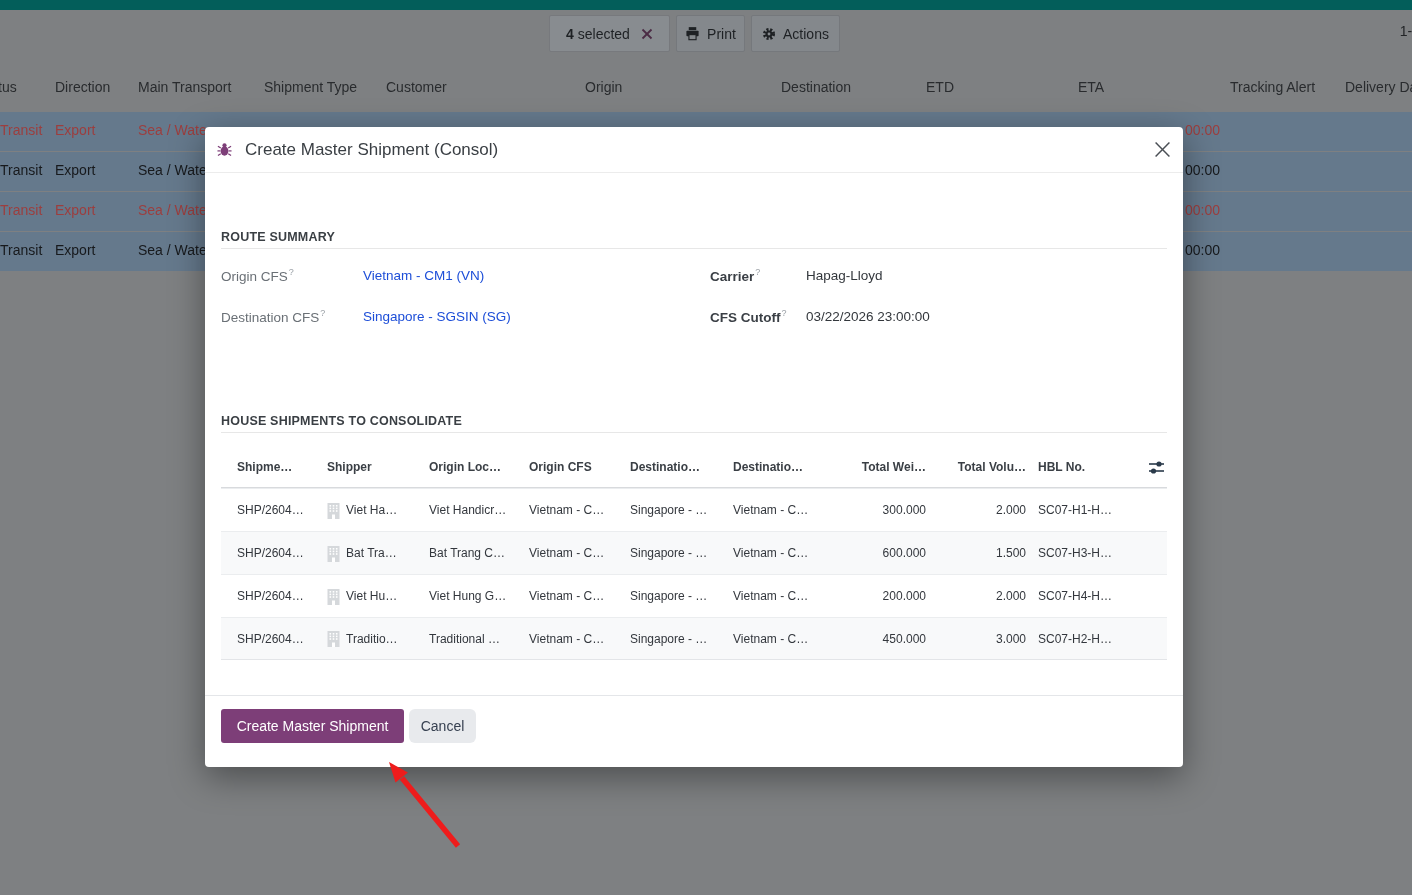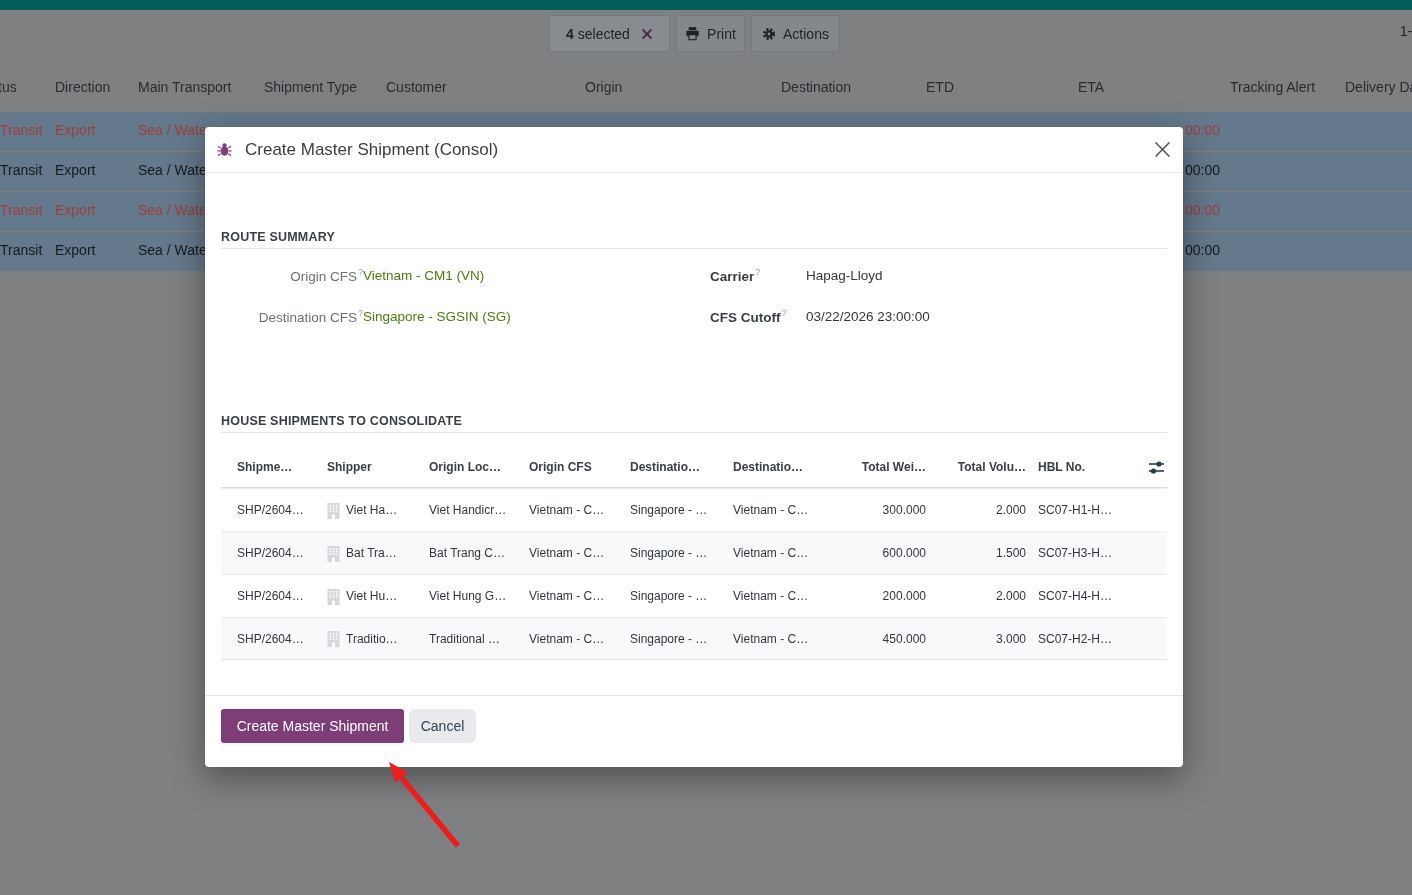--- a/index.html
+++ b/index.html
@@ -44,25 +44,25 @@
   .sec-title { position:absolute; left:16px; font-size:12.5px; font-weight:700; color:#3a3f44;
                letter-spacing:.2px; }
   .sec-line { position:absolute; left:16px; right:16px; border-top:1px solid #e7e7e7; }
   .t1 { top:103px; } .l1 { top:121px; }
   .t2 { top:287px; } .l2 { top:305px; }
 
   .frow { position:absolute; height:20px; display:flex; align-items:center; font-size:13.5px; }
   .frow .lbl { color:#6a7076; }
   .frow.right .lbl { color:#3a3f45; font-weight:600; }
   .frow sup { font-size:9px; color:#9aa0a6; margin-left:1px; }
-  .fl { left:16px; width:470px; } .fl .lblwrap { width:142px;text-align:right; }
+  .fl { left:16px; width:470px; } .fl .lblwrap { width:142px; }
   .fr { left:505px; } .fr .lblwrap { width:96px; }
   .fr1, .fl1 { top:138px; } .fr2, .fl2 { top:179px; } .fl3 { top:220px; }
   .val { color:#33373c; }
-  .val.link { color:#4d7c0f; cursor:pointer; }
+  .val.link { color:#1d4ed8; cursor:pointer; }
 
   
   .htable { position:absolute; left:16px; top:320px; width:946px; font-size:12px; color:#33373d; }
   .ht-row { display:flex; align-items:center; height:43px; border-top:1px solid #ebedef; }
   .ht-row.stripe { background:#f8f9fa; }
   .ht-head { height:41px; font-weight:600; color:#3a3f45; border-top:none; border-bottom:1px solid #d8dadd; }
   .htable .ht-row:last-child { border-bottom:1px solid #e3e5e8; }
   .cell { white-space:nowrap; overflow:hidden; }
   .cc-ship { width:106px; padding-left:16px; }
   .cc-shipper { width:102px; display:flex; align-items:center; gap:6px; }

